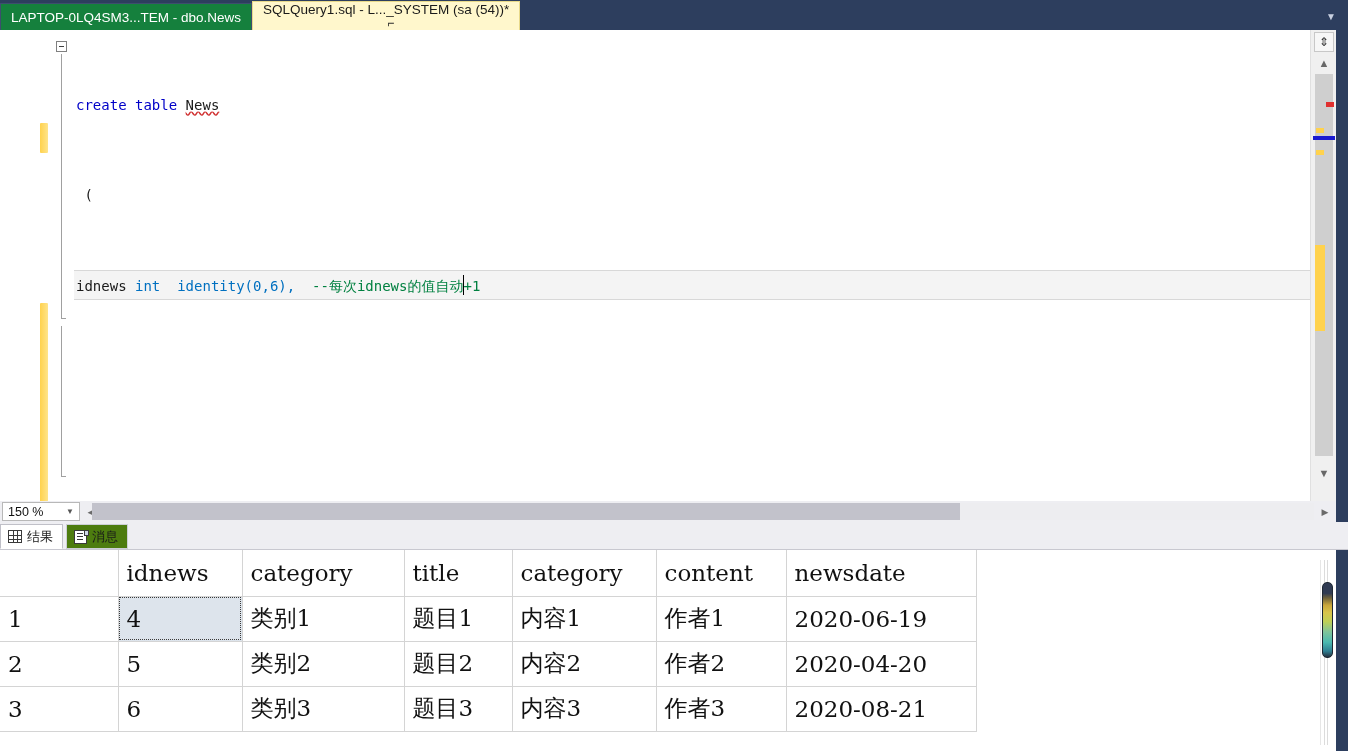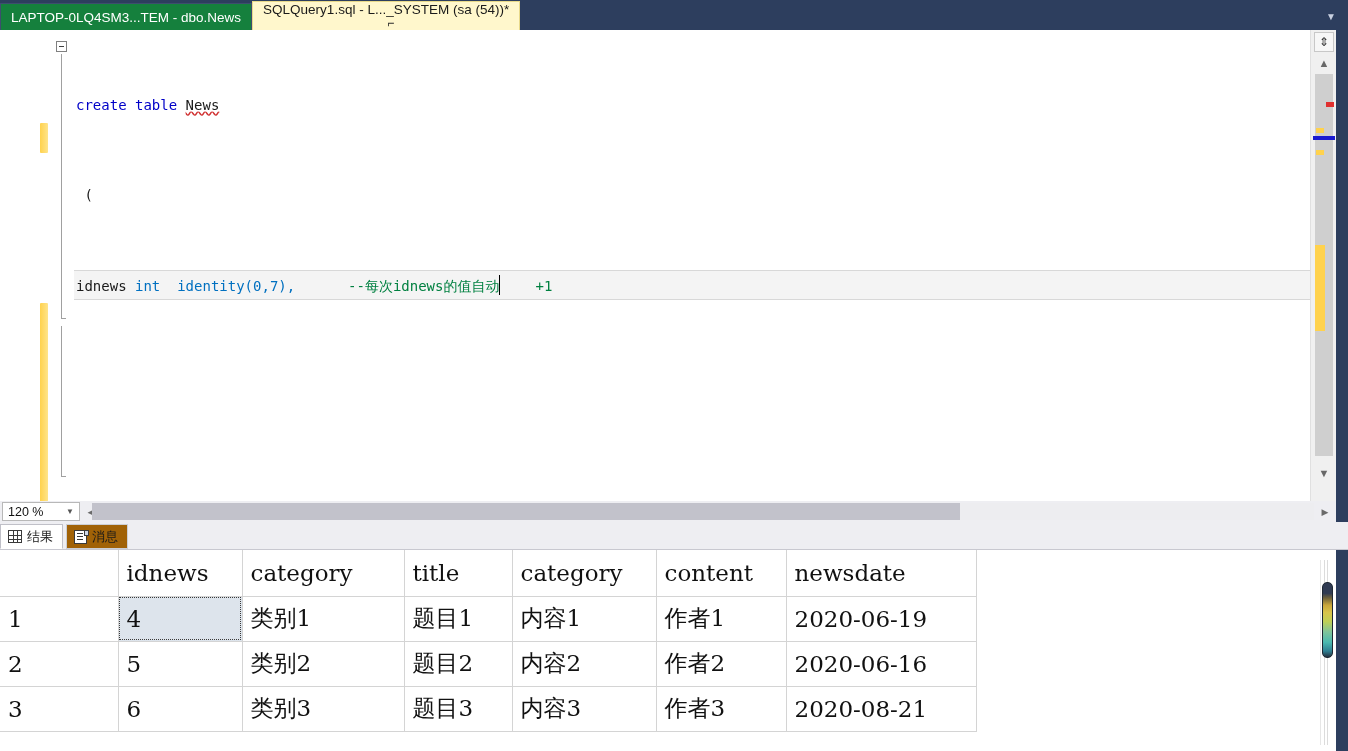--- a/index.html
+++ b/index.html
@@ -148,21 +148,21 @@
   .cur-line {
     background: #f4f4f4;
     border: 1px solid #d8d8d8;
     box-sizing: border-box;
     margin-left: -2px;
     padding-left: 3px;
     width: 1240px;
   }
   .kw { color: #0000c8; }
   .type { color: #0070c0; }
-  .cmt { color: #008040; margin-left: 36px; }
+  .cmt { color: #008040; }
   .plain { color: #1a1a1a; }
   .squiggle {
     text-decoration: underline wavy #d03030;
     text-decoration-skip-ink: none;
   }
   .caret {
     display: inline-block;
     width: 1px;
     height: 20px;
     background: #000;
@@ -283,21 +283,21 @@
     color: #1a1a1a;
     box-sizing: border-box;
     border: 1px solid transparent;
   }
   .restab-active {
     background: #ffffff;
     border-color: #c0c0c8;
     border-bottom-color: #ffffff;
   }
   .restab-inactive {
-    background: #a16207;
+    background: #4d7c0f;
     border-color: #cccfd6;
     margin-left: 3px;
   }
   .icon-grid {
     width: 14px; height: 13px;
     border: 1px solid #3a3a3a;
     box-sizing: border-box;
     position: relative;
     background: #fff;
   }
@@ -450,21 +450,21 @@
       <div class="collapse-box"></div>
       <div class="outline-line" style="top:24px;height:264px;"></div>
       <div class="outline-foot" style="top:288px;"></div>
       <div class="outline-line" style="top:296px;height:150px;"></div>
       <div class="outline-foot" style="top:446px;"></div>
     </div>
 
     <div class="code">
       <div class="code-line"><span class="kw">create</span> <span class="kw">table</span> <span class="plain squiggle">News</span></div>
       <div class="code-line"> <span class="plain">(</span></div>
-      <div class="code-line cur-line"><span class="plain">idnews</span> <span class="type">int</span>  <span class="type">identity(0,7),</span>  <span class="cmt">--每次idnews的值自动</span><span class="caret"></span><span class="cmt">+1</span></div>
+      <div class="code-line cur-line"><span class="plain">idnews</span> <span class="type">int</span>  <span class="type">identity(0,6),</span>  <span class="cmt">--每次idnews的值自动</span><span class="caret"></span><span class="cmt">+1</span></div>
       
       
       
       
       
       
       
       
       
       
@@ -478,21 +478,21 @@
     <div class="vs-marker" style="right:2px;top:72px;background:#e03030;"></div>
     <div class="vs-marker" style="left:5px;top:98px;background:#ffd24d;"></div>
     <div class="vs-caret-mark" style="top:106px;"></div>
     <div class="vs-marker" style="left:5px;top:120px;background:#ffd24d;"></div>
     <div class="vs-marker" style="left:4px;top:215px;width:10px;height:86px;background:#ffd24d;"></div>
     <div class="vs-arrow" style="top:434px;">▼</div>
   </div>
 
   <div class="zoomrow">
     <div class="zoom-combo">
-      <span>120 %</span>
+      <span>150 %</span>
       <span class="arrow">▼</span>
     </div>
     <div class="hs-arrow" style="left:84px;">◀</div>
     <div class="hs-track"></div>
     <div class="hs-thumb"></div>
     <div class="hs-arrow" style="left:1318px;">▶</div>
   </div>
 
   <div class="restabs">
     <div class="restab restab-active">
@@ -537,21 +537,21 @@
           <td>作者1</td>
           <td>2020-06-19</td>
         </tr>
         <tr>
           <td class="rownum-cell">2</td>
           <td>5</td>
           <td>类别2</td>
           <td>题目2</td>
           <td>内容2</td>
           <td>作者2</td>
-          <td>2020-06-16</td>
+          <td>2020-04-20</td>
         </tr>
         <tr>
           <td class="rownum-cell">3</td>
           <td>6</td>
           <td>类别3</td>
           <td>题目3</td>
           <td>内容3</td>
           <td>作者3</td>
           <td>2020-08-21</td>
         </tr>

